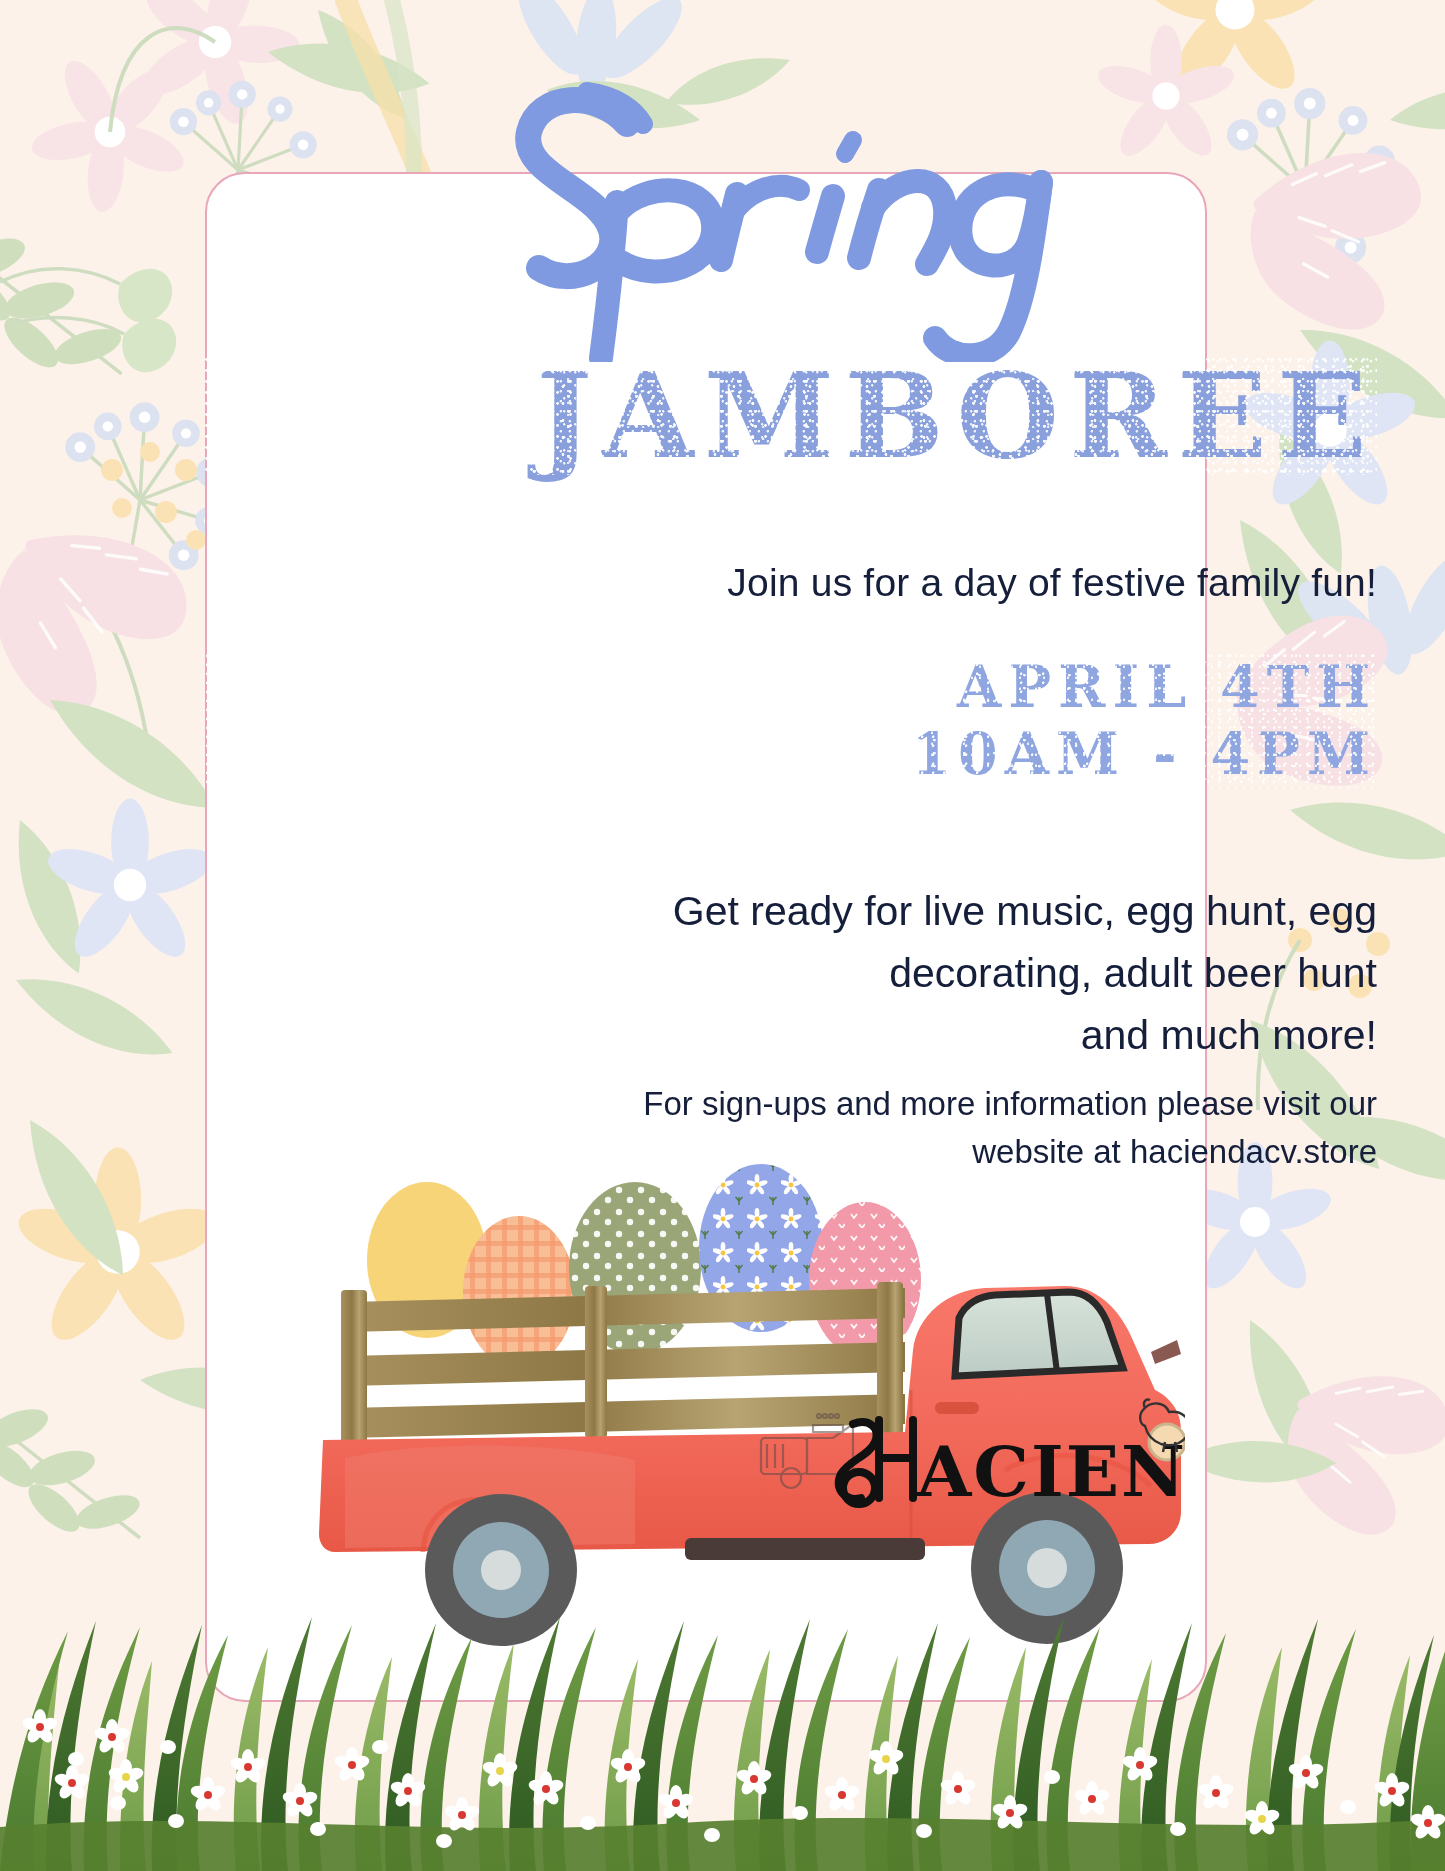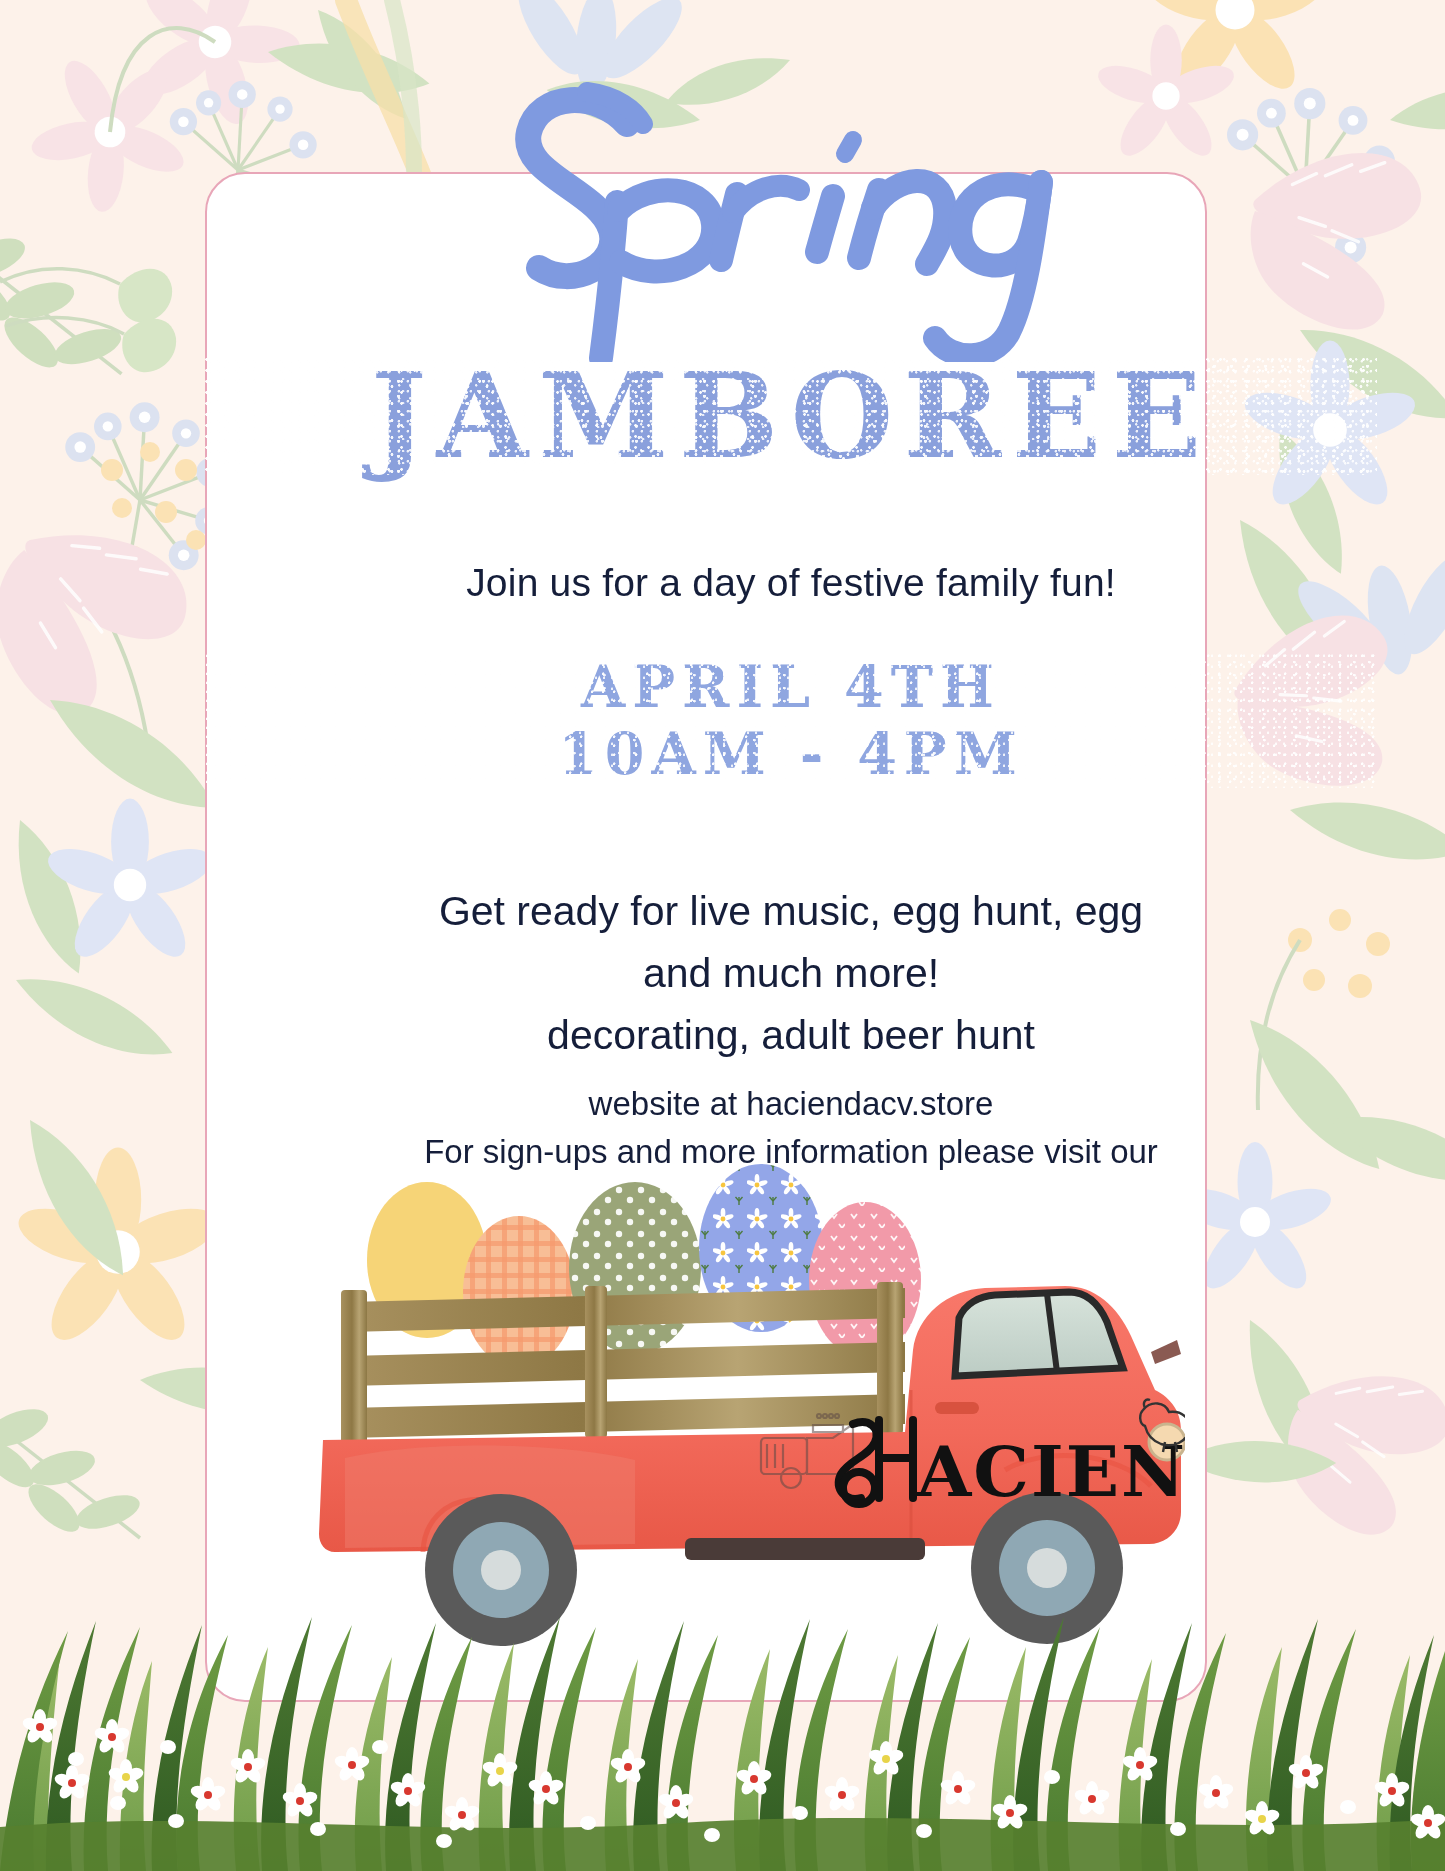--- a/index.html
+++ b/index.html
@@ -37,21 +37,21 @@
     border-radius:40px;
     z-index:2;
   }
 
   
   #content {
     position:absolute;
     left:205px; top:172px;
     width:1172px;
     z-index:4;
-    text-align:center;
+    text-align:right;
   }
 
   
   #spring-word {
     position:absolute;
     left:0; right:0;
     top:-110px;
     z-index:5;
     text-align:center;
     pointer-events:none;
@@ -375,27 +375,27 @@
     <div class="tagline">Join us for a day of festive family fun!</div>
 
     <div class="date-block">
       <div>APRIL 4TH</div>
       <div>10AM - 4PM</div>
       <span class="texture"></span>
     </div>
 
     <div class="desc">
       <div>Get ready for live music,  egg hunt, egg</div>
+      <div>decorating, adult beer hunt</div>
       <div>and much more!</div>
-      <div>decorating, adult beer hunt</div>
     </div>
 
     <div class="signup">
+      <div>For sign-ups and more information please visit our</div>
       <div>website at haciendacv.store</div>
-      <div>For sign-ups and more information please visit our</div>
     </div>
   </div>
 
   <div id="truck-illustration">
     <svg viewBox="0 0 880 560" xmlns="http://www.w3.org/2000/svg">
       <defs>
         <pattern id="plaid" width="16" height="16" patternUnits="userSpaceOnUse">
           <rect width="16" height="16" fill="#F8BE96"></rect>
           <rect width="16" height="5" y="5" fill="#F59B6E" opacity=".75"></rect>
           <rect width="5" height="16" x="5" fill="#F59B6E" opacity=".75"></rect>

